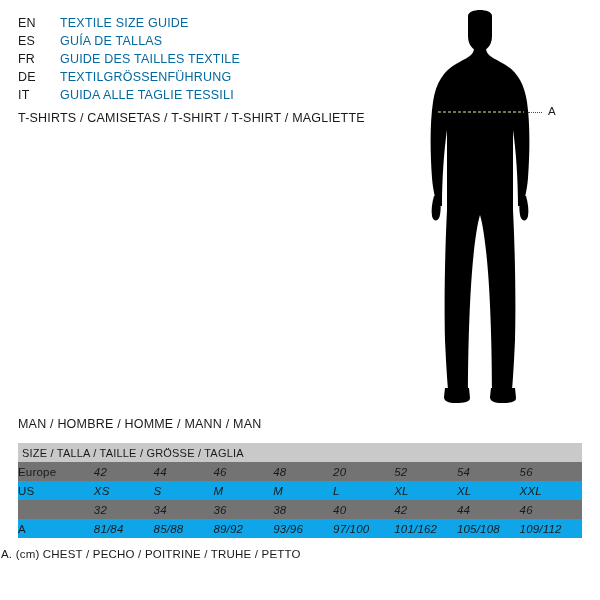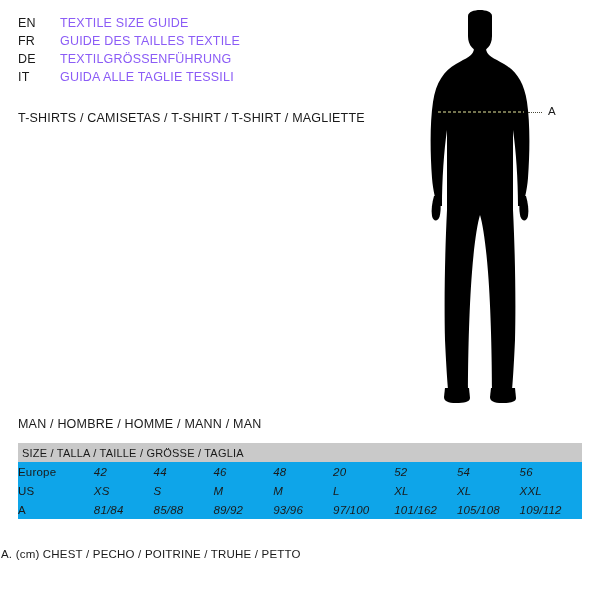--- a/index.html
+++ b/index.html
@@ -34,21 +34,21 @@
     height: 18px;
     font-size: 12.5px;
     letter-spacing: 0.2px;
   }
   .lang-code {
     width: 42px;
     flex: 0 0 42px;
     color: #1a1a1a;
   }
   .lang-text {
-    color: #8b5cf6;
+    color: #0369a1;
     white-space: nowrap;
   }
 
   
   .cat-block {
     position: absolute;
     left: 18px;
     top: 111px;
     width: 400px;
   }
@@ -104,21 +104,21 @@
     padding: 0;
     height: 19px;
     vertical-align: middle;
     letter-spacing: 0.2px;
   }
   tr.head-row td {
     background: #c9c9c9;
     font-size: 11px;
     padding-left: 4px;
   }
-  tr.row-light td { background: #0ea5e9; }
+  tr.row-light td { background: #737373; }
   tr.row-dark td { background: #0ea5e9; }
   td.c-label { width: 86px; padding-left: 4px; }
   td.c-val { width: 68px; padding-left: 4px; font-style: italic; }
 
   .footnote {
     position: absolute;
     left: 1px;
     top: 548px;
     font-size: 11.5px;
     letter-spacing: 0.2px;
@@ -126,20 +126,24 @@
 </style>
 </head>
 <body>
 
 <div class="page">
 
   <div class="lang-block">
     <div class="lang-row">
       <span class="lang-code">EN</span>
       <span class="lang-text">TEXTILE SIZE GUIDE</span>
+    </div>
+    <div class="lang-row">
+      <span class="lang-code">ES</span>
+      <span class="lang-text">GUÍA DE TALLAS</span>
     </div>
     <div class="lang-row">
       <span class="lang-code">FR</span>
       <span class="lang-text">GUIDE DES TAILLES TEXTILE</span>
     </div>
     <div class="lang-row">
       <span class="lang-code">DE</span>
       <span class="lang-text">TEXTILGRÖSSENFÜHRUNG</span>
     </div>
     <div class="lang-row">
@@ -220,20 +224,31 @@
         <td class="c-label">US</td>
         <td class="c-val">XS</td>
         <td class="c-val">S</td>
         <td class="c-val">M</td>
         <td class="c-val">M</td>
         <td class="c-val">L</td>
         <td class="c-val">XL</td>
         <td class="c-val">XL</td>
         <td class="c-val">XXL</td>
       </tr>
+      <tr class="row-light">
+        <td class="c-label"></td>
+        <td class="c-val">32</td>
+        <td class="c-val">34</td>
+        <td class="c-val">36</td>
+        <td class="c-val">38</td>
+        <td class="c-val">40</td>
+        <td class="c-val">42</td>
+        <td class="c-val">44</td>
+        <td class="c-val">46</td>
+      </tr>
       <tr class="row-dark">
         <td class="c-label">A</td>
         <td class="c-val">81/84</td>
         <td class="c-val">85/88</td>
         <td class="c-val">89/92</td>
         <td class="c-val">93/96</td>
         <td class="c-val">97/100</td>
         <td class="c-val">101/162</td>
         <td class="c-val">105/108</td>
         <td class="c-val">109/112</td>

